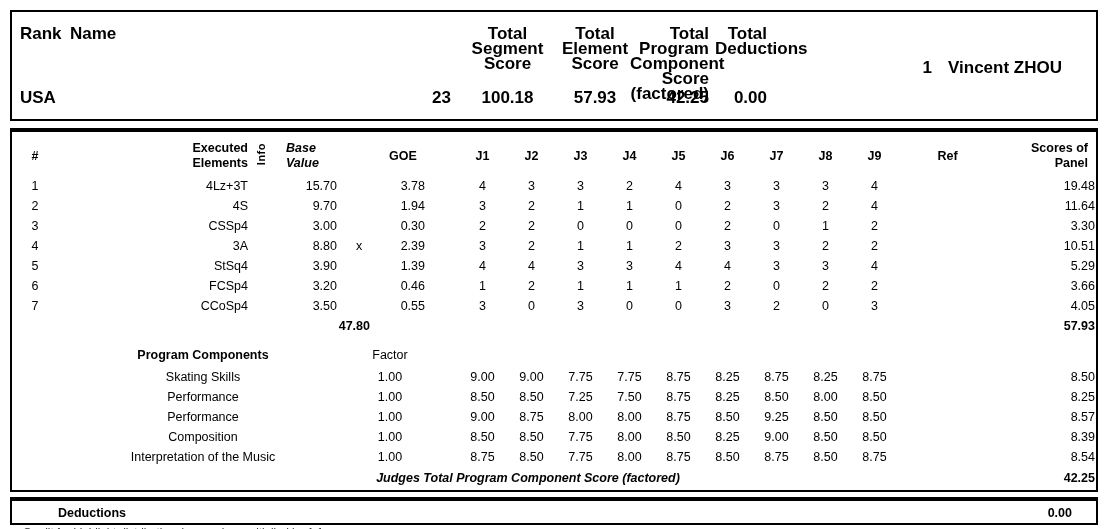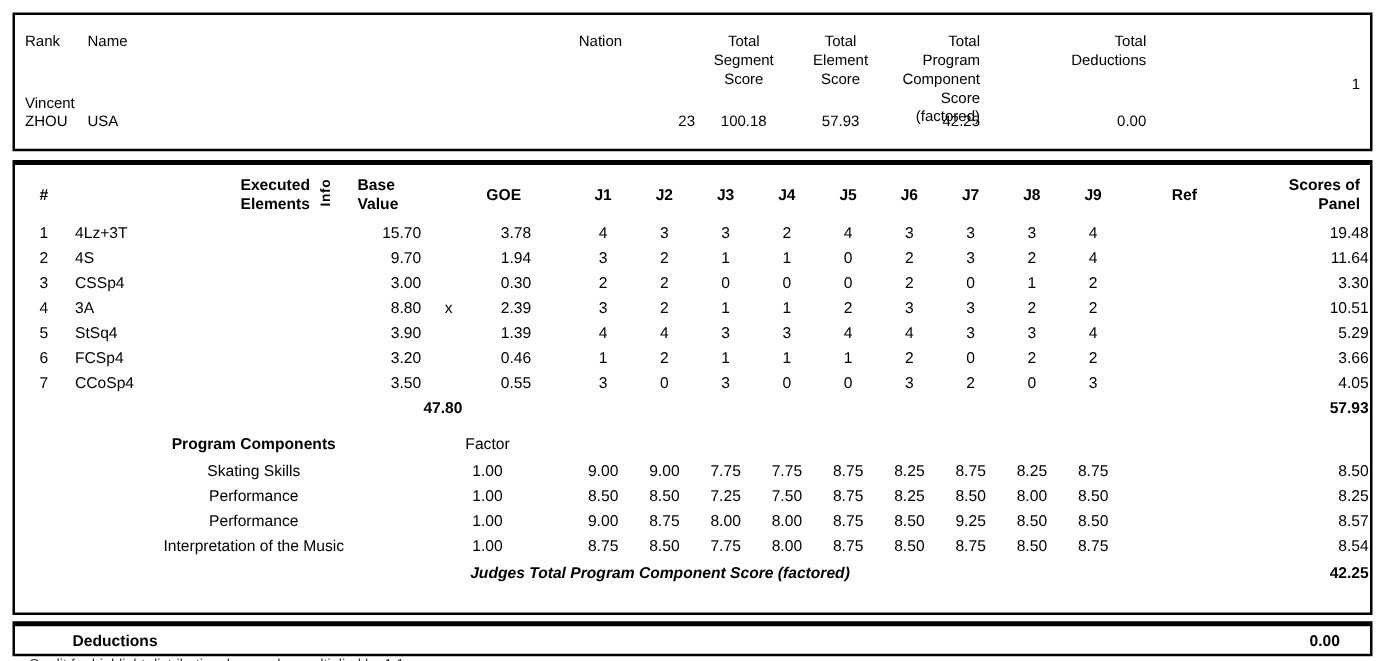--- a/index.html
+++ b/index.html
@@ -8,39 +8,39 @@
   .box { position:absolute; left:10px; width:1088px; border:2px solid #000; background:#fff; }
   .top-box { top:10px; height:111px; }
   .main-box { top:128px; height:364px; border-top:4px solid #000; overflow:hidden; }
   .ded-box { top:497px; height:28px; border-top:4px solid #000; }
   .ml { white-space:pre-line; }
 
   
   .top-grid { display:grid; width:1084px;
     grid-template-columns:50px 393px 105px 70px 85px 75px 150px 156px;
     grid-template-rows:72px 30px; }
-  .top-grid > div { font-weight:normal; font-size:12px; line-height:15px; }
+  .top-grid > div { font-weight:bold; font-size:17px; line-height:15px; }
   .hcell { padding-top:14px; }
   .vcell { align-self:end; padding-bottom:9px; font-size:13px; }
   .al { text-align:left; } .ac { text-align:center; } .ar { text-align:right; }
   .pl8 { padding-left:8px; } .pl10 { padding-left:10px; }
   .pr4 { padding-right:4px; } .pr6 { padding-right:6px; } .pr8 { padding-right:8px; }
   .pr23 { padding-right:23px; }
 
   
   table { border-collapse:collapse; table-layout:fixed; width:1084px; margin-top:4px; }
   td, th { font-size:12.5px; font-weight:normal; vertical-align:middle;
     padding:0; line-height:20px; height:20px; overflow:hidden; text-align:center; }
   thead th { font-weight:bold; line-height:15px; height:40px; vertical-align:middle; }
   th.name-h { text-align:right; padding-left:2px; }
-  th.base-h { text-align:left; padding-left:12px; }
+  th.base-h { text-align:left; padding-left:12px;font-style:italic; }
   th.panel-h { text-align:right; padding-right:8px; }
   .info-h span { display:inline-block; writing-mode:vertical-rl; transform:rotate(180deg);
     font-size:11px; letter-spacing:0.5px; }
-  td.name-c { text-align:left; padding-left:2px; }
+  td.name-c { text-align:right; padding-left:2px; }
   td.base-c { text-align:right; padding-right:9px; }
   td.goe-c { text-align:right; padding-right:9px; }
   td.panel-c { text-align:right; padding-right:1px; }
   td.bold, th.bold { font-weight:bold; }
   tr.gap td { height:6px; line-height:6px; }
   tr.title-row td { height:25px; }
   tr.jt-row td { height:22px; }
   td.label-l { text-align:center; }
 
   
@@ -51,21 +51,20 @@
 
   .footnote { position:absolute; left:14px; top:526px; font-size:11.5px; color:#333; }
 </style>
 </head>
 <body>
 
 <div class="box top-box">
   <div class="top-grid">
     <div class="hcell al pl8">Rank</div>
     <div class="hcell al pl8">Name</div>
-    <div class="hcell al pl8">Nation</div>
     <div class="hcell ac ml">Total
 Segment
 Score</div>
     <div class="hcell ac ml">Total
 Element
 Score</div>
     <div class="hcell ar pr6 ml">Total
 Program Component
 Score (factored)</div>
     <div class="hcell ar pr23 ml">Total
@@ -331,20 +330,37 @@
         <td>8.75</td>
         <td>8.50</td>
         <td>9.25</td>
         <td>8.50</td>
         <td>8.50</td>
         <td></td>
         <td class="panel-c">8.57</td>
       </tr>
       <tr>
         <td></td>
+        <td colspan="3" class="label-l" style="padding-left:2px;">Composition</td>
+        <td colspan="2">1.00</td>
+        <td></td>
+        <td>8.50</td>
+        <td>8.50</td>
+        <td>7.75</td>
+        <td>8.00</td>
+        <td>8.50</td>
+        <td>8.25</td>
+        <td>9.00</td>
+        <td>8.50</td>
+        <td>8.50</td>
+        <td></td>
+        <td class="panel-c">8.39</td>
+      </tr>
+      <tr>
+        <td></td>
         <td colspan="3" class="label-l" style="padding-left:2px;">Interpretation of the Music</td>
         <td colspan="2">1.00</td>
         <td></td>
         <td>8.75</td>
         <td>8.50</td>
         <td>7.75</td>
         <td>8.00</td>
         <td>8.75</td>
         <td>8.50</td>
         <td>8.75</td>

